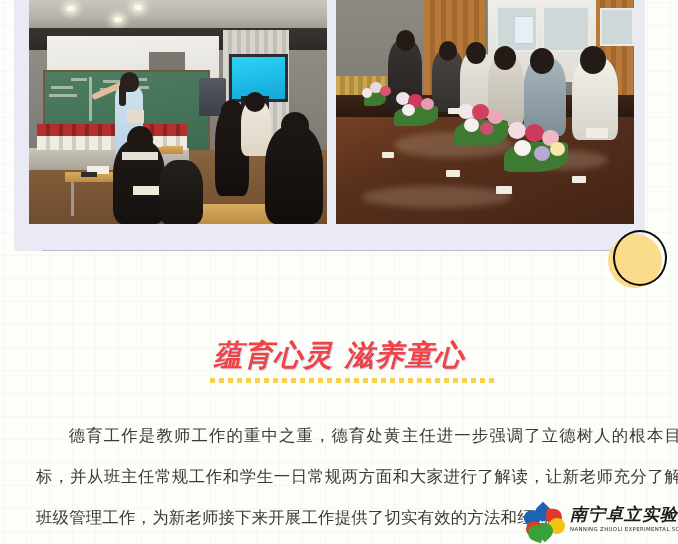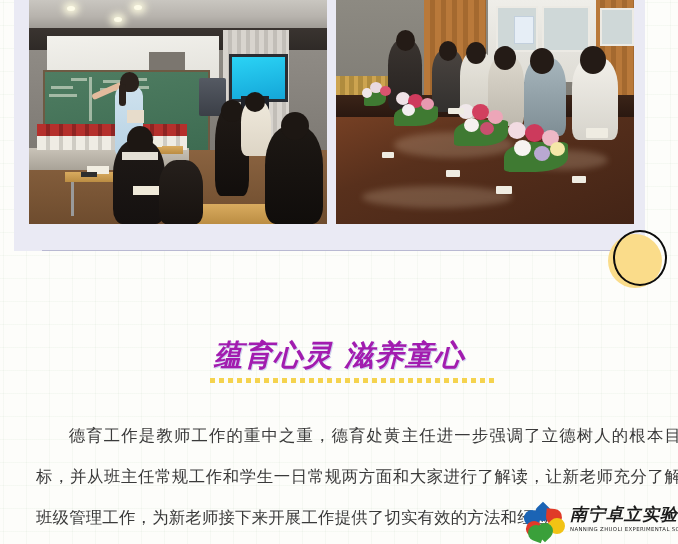--- a/index.html
+++ b/index.html
@@ -157,21 +157,21 @@
     text-align: center;
   }
   .headline {
     display: inline-block;
     position: relative;
     font-family: "DejaVu Sans", "Liberation Sans", sans-serif;
     font-size: 29px;
     font-weight: bold;
     font-style: italic;
     letter-spacing: 1px;
-    color: #a21caf;
+    color: #ef4444;
     text-shadow: 1px 1px 0 #cfd3ee;
     padding: 0 6px 4px 6px;
     white-space: nowrap;
   }
   .headline-underline {
     position: absolute;
     left: 210px;
     top: 378px;
     width: 286px;
     height: 5px;

